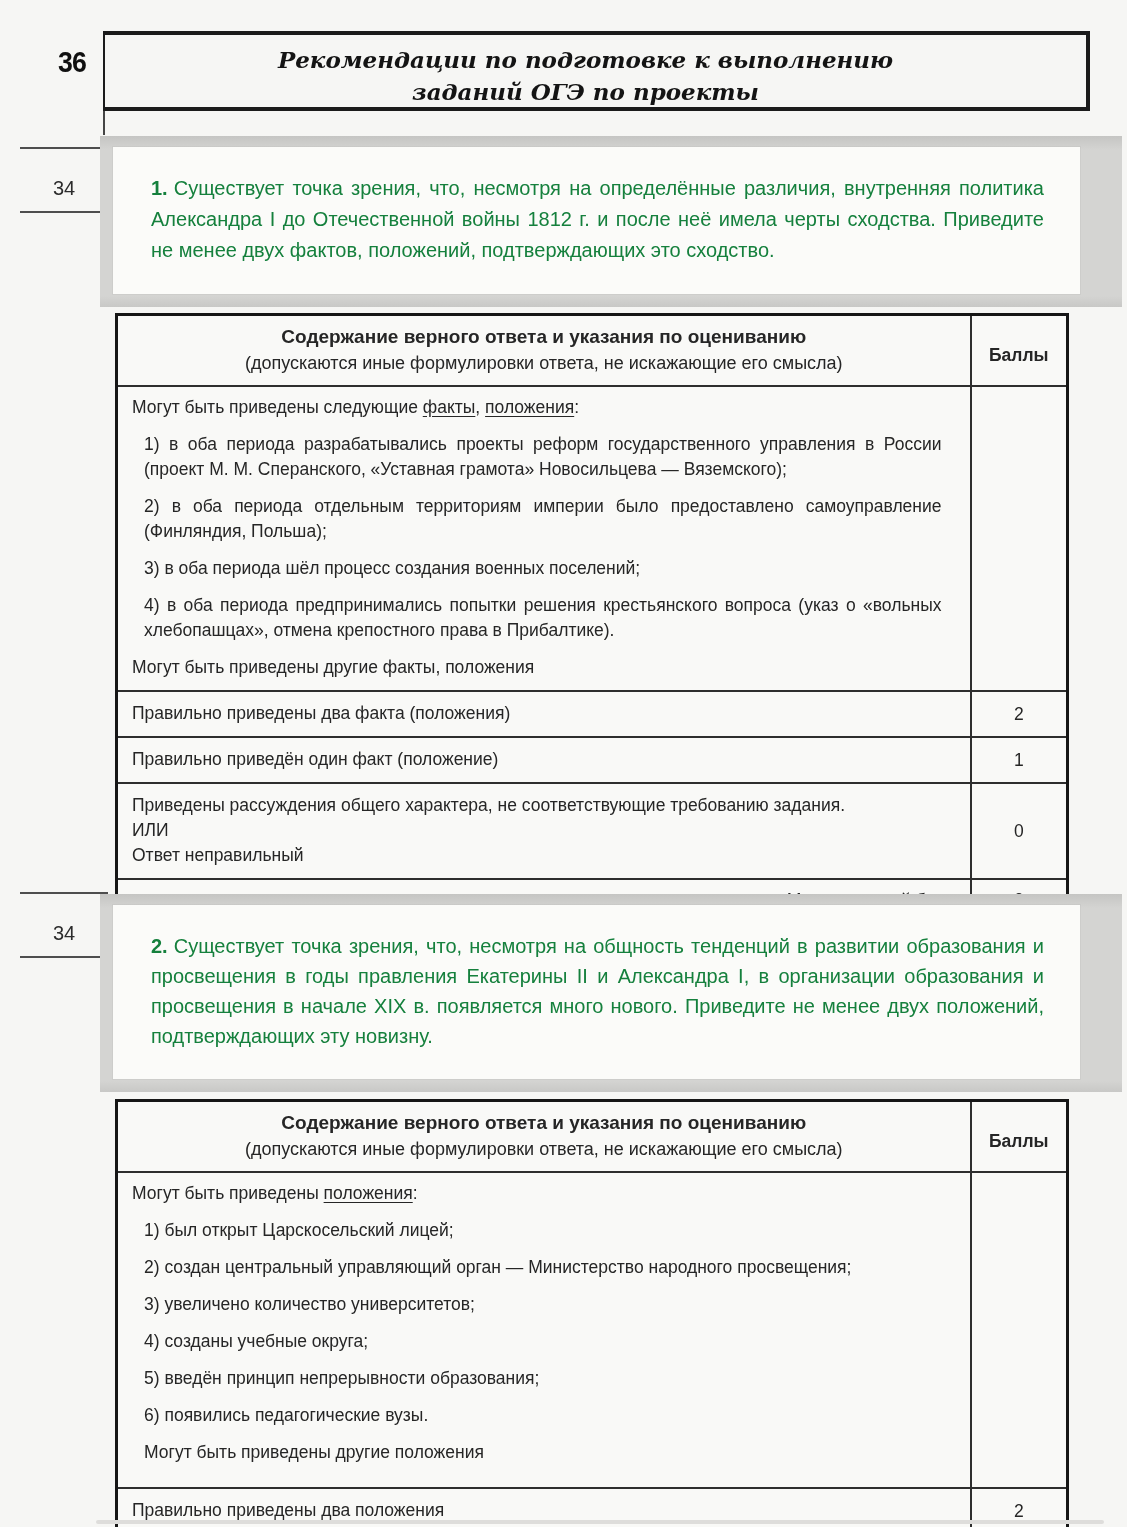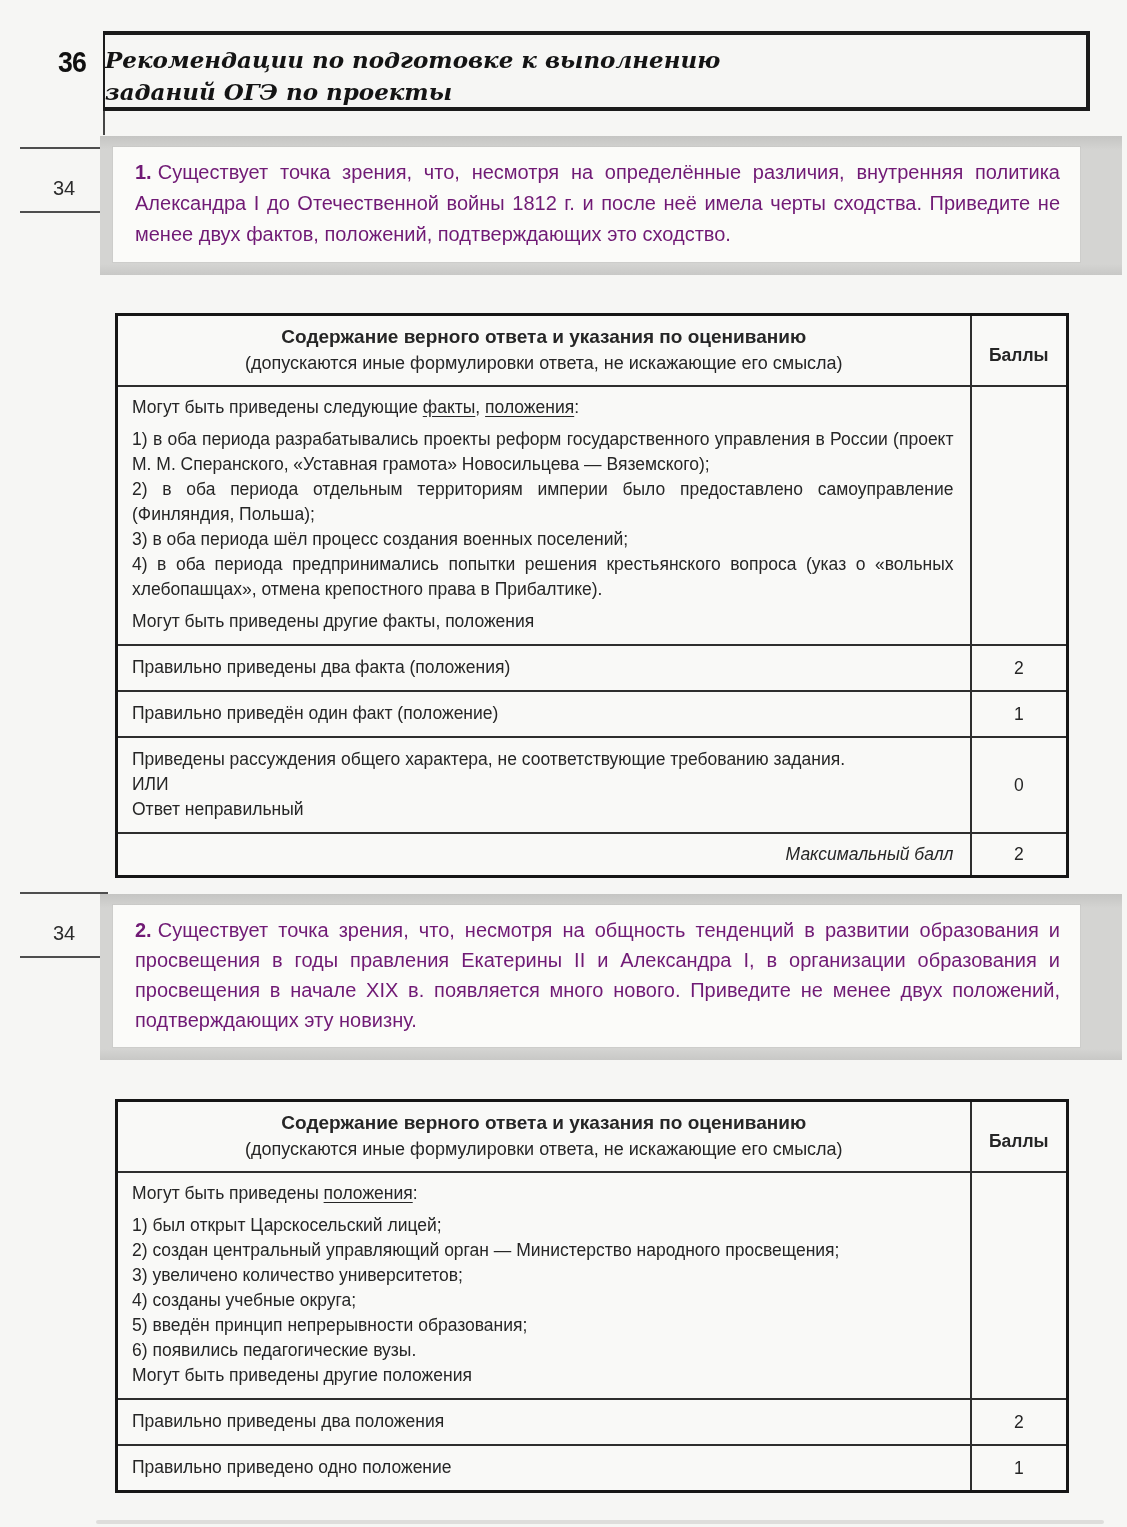--- a/index.html
+++ b/index.html
@@ -17,21 +17,21 @@
     font-size:29px;font-weight:700;color:#101010;
     letter-spacing:-1px;
     transform:scaleX(0.92);transform-origin:left top;
   }
   
   .header-box{
     position:absolute;left:103px;top:31px;width:987px;height:80px;
     box-sizing:border-box;
     border:4px solid #1b1b1b;border-left-width:2px;
     padding:9px 20px 0 0;
-    text-align:left;
+    text-align:center;
     font-family:"DejaVu Serif",serif;
     font-style:italic;font-weight:700;
     font-size:23px;line-height:32px;color:#141414;
   }
   .header-tail{
     position:absolute;left:103px;top:111px;width:2px;height:24px;background:#454545;
   }
   
   .marker{
     position:absolute;left:20px;width:88px;
@@ -50,22 +50,22 @@
     background:linear-gradient(180deg,#c5c5c3 0px,#d4d4d2 14px,#d4d4d2 calc(100% - 11px),#c8c8c6 100%);
   }
   .g1{top:136px;}
   .g2{top:894px;}
   .card{
     background:#fbfbf9;
     padding:10px 20px 12px 22px;
     box-shadow:0 0 0 1px rgba(0,0,0,0.03);
   }
   .task-text{
-    margin:0;text-align:justify;
-    font-size:20px;line-height:31px;color:#701a75;
+    margin:16px;text-align:justify;
+    font-size:20px;line-height:31px;color:#15803d;
   }
   .g2 .task-text{line-height:30px;}
   .tnum{font-weight:700;margin-right:6px;}
   
   table.score-table{
     position:absolute;left:115px;width:954px;
     border-collapse:collapse;
     border:3px solid #161616;
     background:#f9f9f7;
     table-layout:fixed;
@@ -84,21 +84,21 @@
   .th-title{font-weight:700;font-size:19px;line-height:25px;}
   .th-sub{font-size:18px;line-height:24px;margin-top:2px;}
   td.th-score{
     font-weight:700;font-size:19px;text-align:center;vertical-align:top;padding-top:10px;
   }
   td.ans{
     vertical-align:top;
     padding:8px 16px 10px 14px;
     text-align:justify;line-height:25px;
   }
-  td.ans p{margin:0;}
+  td.ans p{margin:12px;}
   p.intro{margin:0 0 7px !important;}
   p.outro{margin:7px 0 0 !important;}
   .uw{text-decoration:underline;text-underline-offset:3px;}
   td.crit{padding:9px 14px 10px;line-height:25px;}
   td.score{text-align:center;font-size:18px;padding:6px 4px;}
   td.maxl{
     font-style:italic;text-align:right;padding:8px 16px 9px;line-height:24px;margin-top:16px;
   }
   .bottom-smudge{
     position:absolute;left:96px;top:1520px;width:1008px;height:4px;

